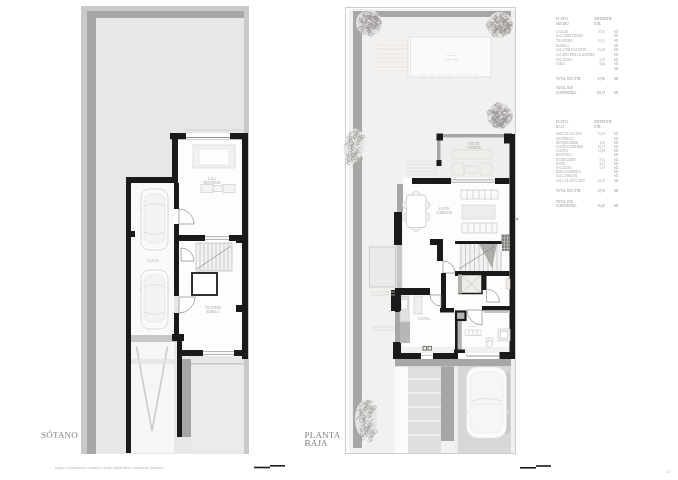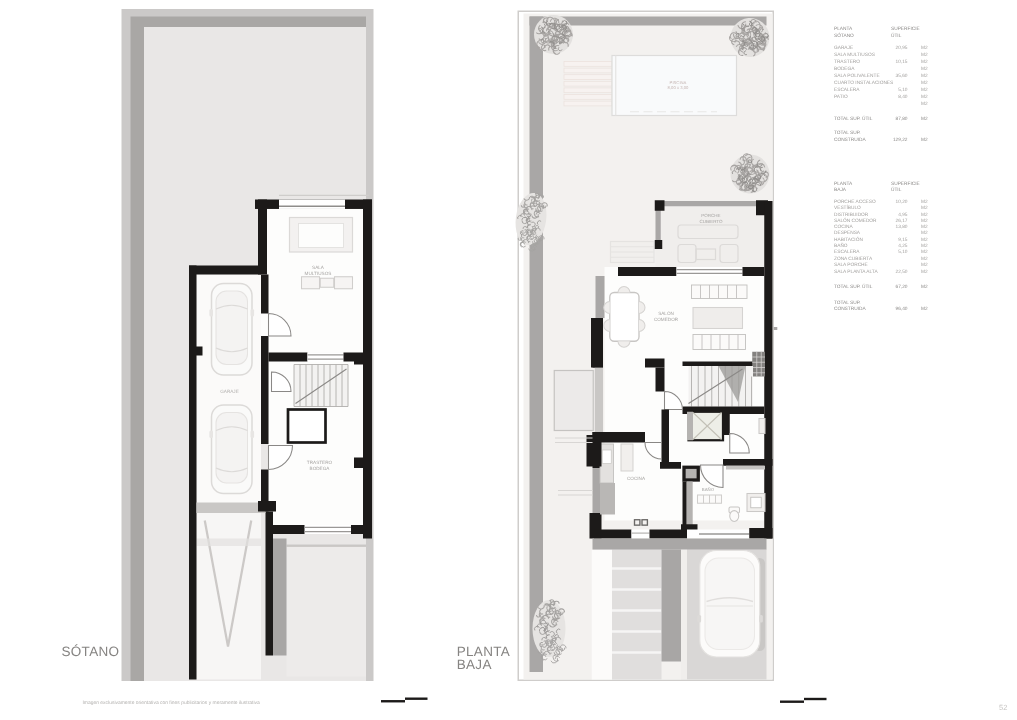--- a/index.html
+++ b/index.html
@@ -1,17 +1,17 @@
 <!DOCTYPE html>
 <html><head>
 <meta charset="utf-8">
 <style>
   html,body{margin:0;padding:0;background:#ffffff;}
   #page{position:relative;width:678px;height:480px;background:#ffffff;overflow:hidden;
-        font-family:Liberation Sans, sans-serif;}
+        font-family:Liberation Serif, serif;}
   svg{position:absolute;left:0;top:0;}
 </style>
 </head>
 <body>
 <div id="page">
 <svg width="678" height="480" viewBox="0 0 678 480">
 
 <g id="leftplan">
 
   <rect x="81" y="6" width="168" height="448" fill="#cbc9c8"></rect>

